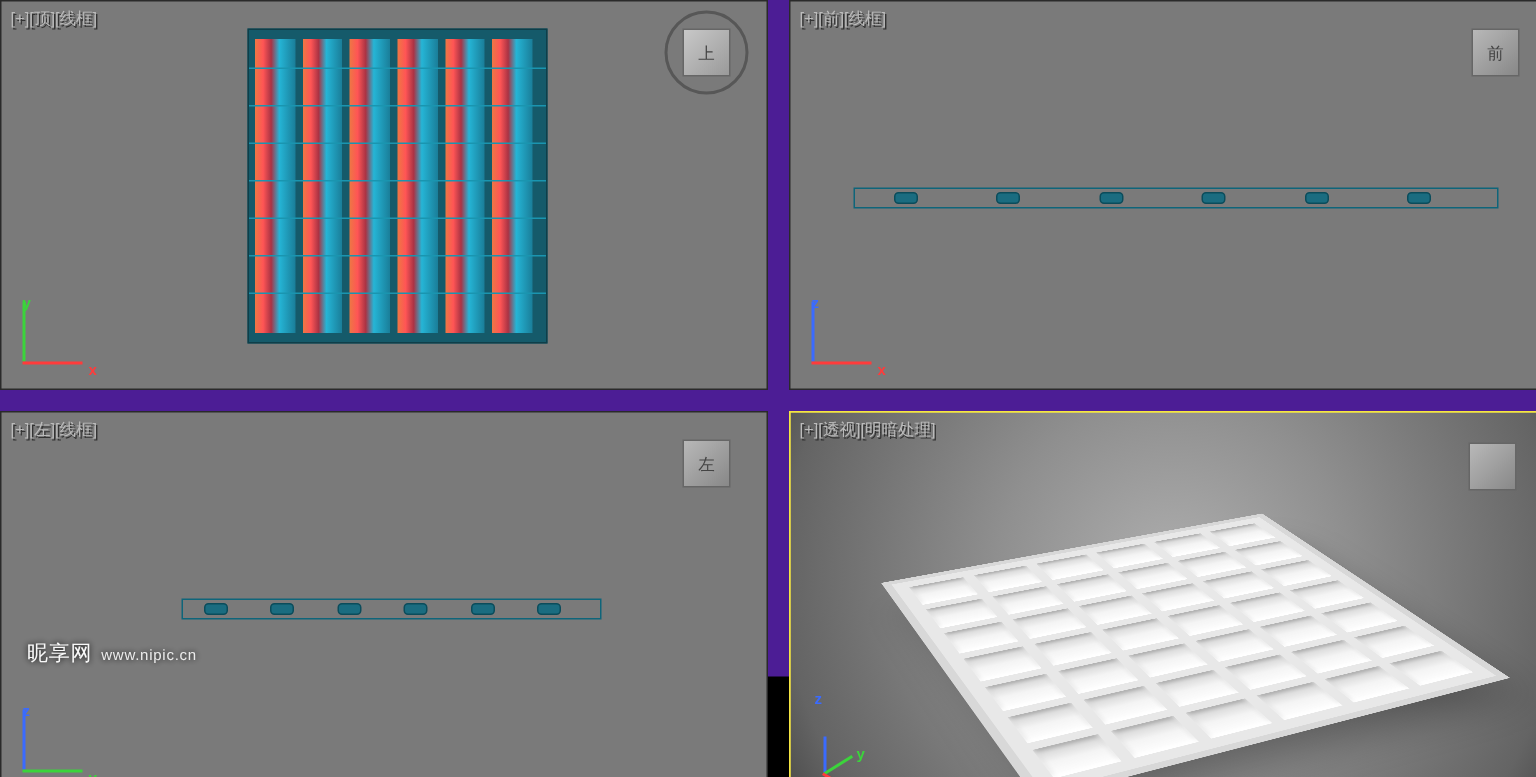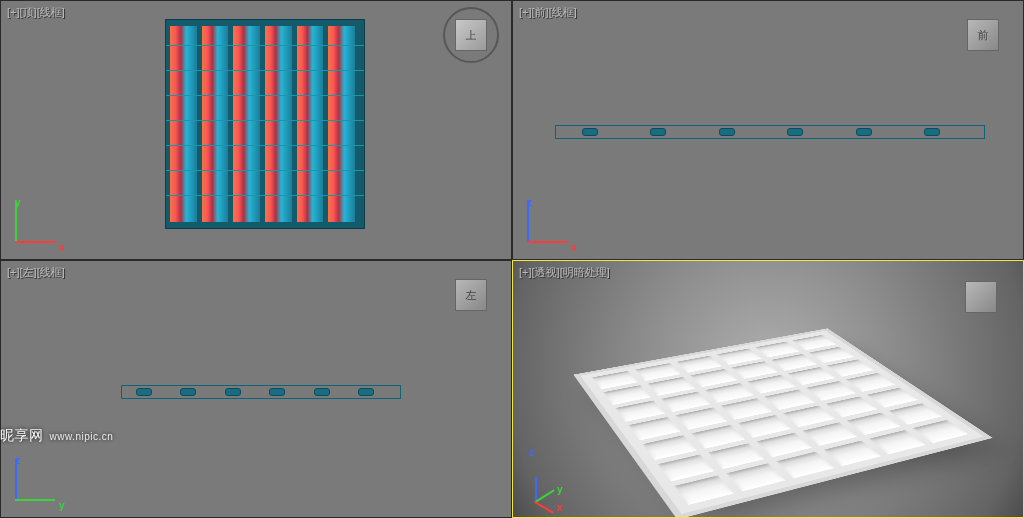--- a/index.html
+++ b/index.html
@@ -1,17 +1,17 @@
 <!DOCTYPE html>
 <html><head>
 <meta charset="utf-8">
 <style>
 *{box-sizing:border-box;margin:0;padding:0}
 body{width:1024px;height:518px;overflow:hidden;background:#000;font-family:sans-serif;font-size:11px;color:#999}
-.grid{display:grid;grid-template-columns:512px 512px;grid-template-rows:260px 258px;width:1024px;height:451px;gap:0;position:relative;background:#ec4899}
+.grid{display:grid;grid-template-columns:512px 512px;grid-template-rows:260px 258px;width:1024px;height:451px;gap:14px;position:relative;background:#4c1d95}
 .vp{position:relative;background:#7a7a7a;overflow:hidden;border:1px solid #2a2a2a}
 .vp.active{outline:2px solid #f5e642;outline-offset:-2px}
 .label{position:absolute;top:4px;left:6px;color:#bbb;text-shadow:1px 1px 0 #333}
 .label span{margin-right:1px}
 .cube{position:absolute;top:12px;right:18px;width:44px;height:44px;border-radius:2px}
 .cube .ring{position:absolute;inset:-6px;border:2px solid #575757;border-radius:50%}
 .cube .face{position:absolute;inset:6px;background:linear-gradient(135deg,#c8c8c8,#9a9a9a);border:1px solid #666;display:flex;align-items:center;justify-content:center;color:#444;font-size:11px}
 .cube.noface .face{background:linear-gradient(135deg,#b8b8b8,#888);border:1px solid #666}
 .axis{position:absolute;bottom:10px;left:14px;width:48px;height:48px}
 .ax{position:absolute;font-size:10px;font-weight:bold}
@@ -28,21 +28,21 @@
 .sidebar{position:absolute;height:14px;border:1px solid #0e657a}
 
 .lw{position:absolute;inset:0}
 .sidebar .dot{position:absolute;top:2px;width:16px;height:8px;border:1px solid #0b4c5b;border-radius:3px;background:#1a6c80}
 
 .rend{position:absolute;inset:0;background:radial-gradient(circle at 50% 42%,#aeaeae 0%,#8f8f8f 40%,#646464 88%,#4c4c4c 100%)}
 .panel{position:absolute;left:50%;top:56%;transform:translate(-50%,-50%) perspective(900px) rotateX(64deg) rotateZ(-26deg);width:300px;height:300px;background:#e8e8e8;box-shadow:0 0 0 6px #d8d8d8, 0 30px 40px -10px rgba(0,0,0,.35)}
 .panel .pgrid{position:absolute;inset:10px;display:grid;grid-template-columns:repeat(6,1fr);grid-template-rows:repeat(7,1fr);gap:8px}
 .panel .cell{background:linear-gradient(0deg,#fff 0%,#f4f4f4 50%,#d0d0d0 100%);box-shadow:inset 0 -3px 4px rgba(255,255,255,.9), inset 0 3px 4px rgba(0,0,0,.18)}
 
-.wm{position:absolute;left:0;bottom:6px;color:#fff;font-size:14px;text-shadow:0 0 4px #000;opacity:.95;letter-spacing:.5px}
+.wm{position:absolute;left:18px;bottom:6px;color:#fff;font-size:14px;text-shadow:0 0 4px #000;opacity:.95;letter-spacing:.5px}
 .wm small{font-size:10px;opacity:.9;margin-left:6px}
 .idbar{position:absolute;right:6px;bottom:6px;color:#fff;font-size:11px;text-shadow:0 0 3px #000}
 
 .axis3{position:absolute;left:14px;bottom:10px;width:56px;height:56px}
 .axis3 .l{position:absolute;left:8px;bottom:6px;width:2px;height:24px;transform-origin:bottom left}
 </style>
 </head>
 <body>
 
 <div class="grid">

